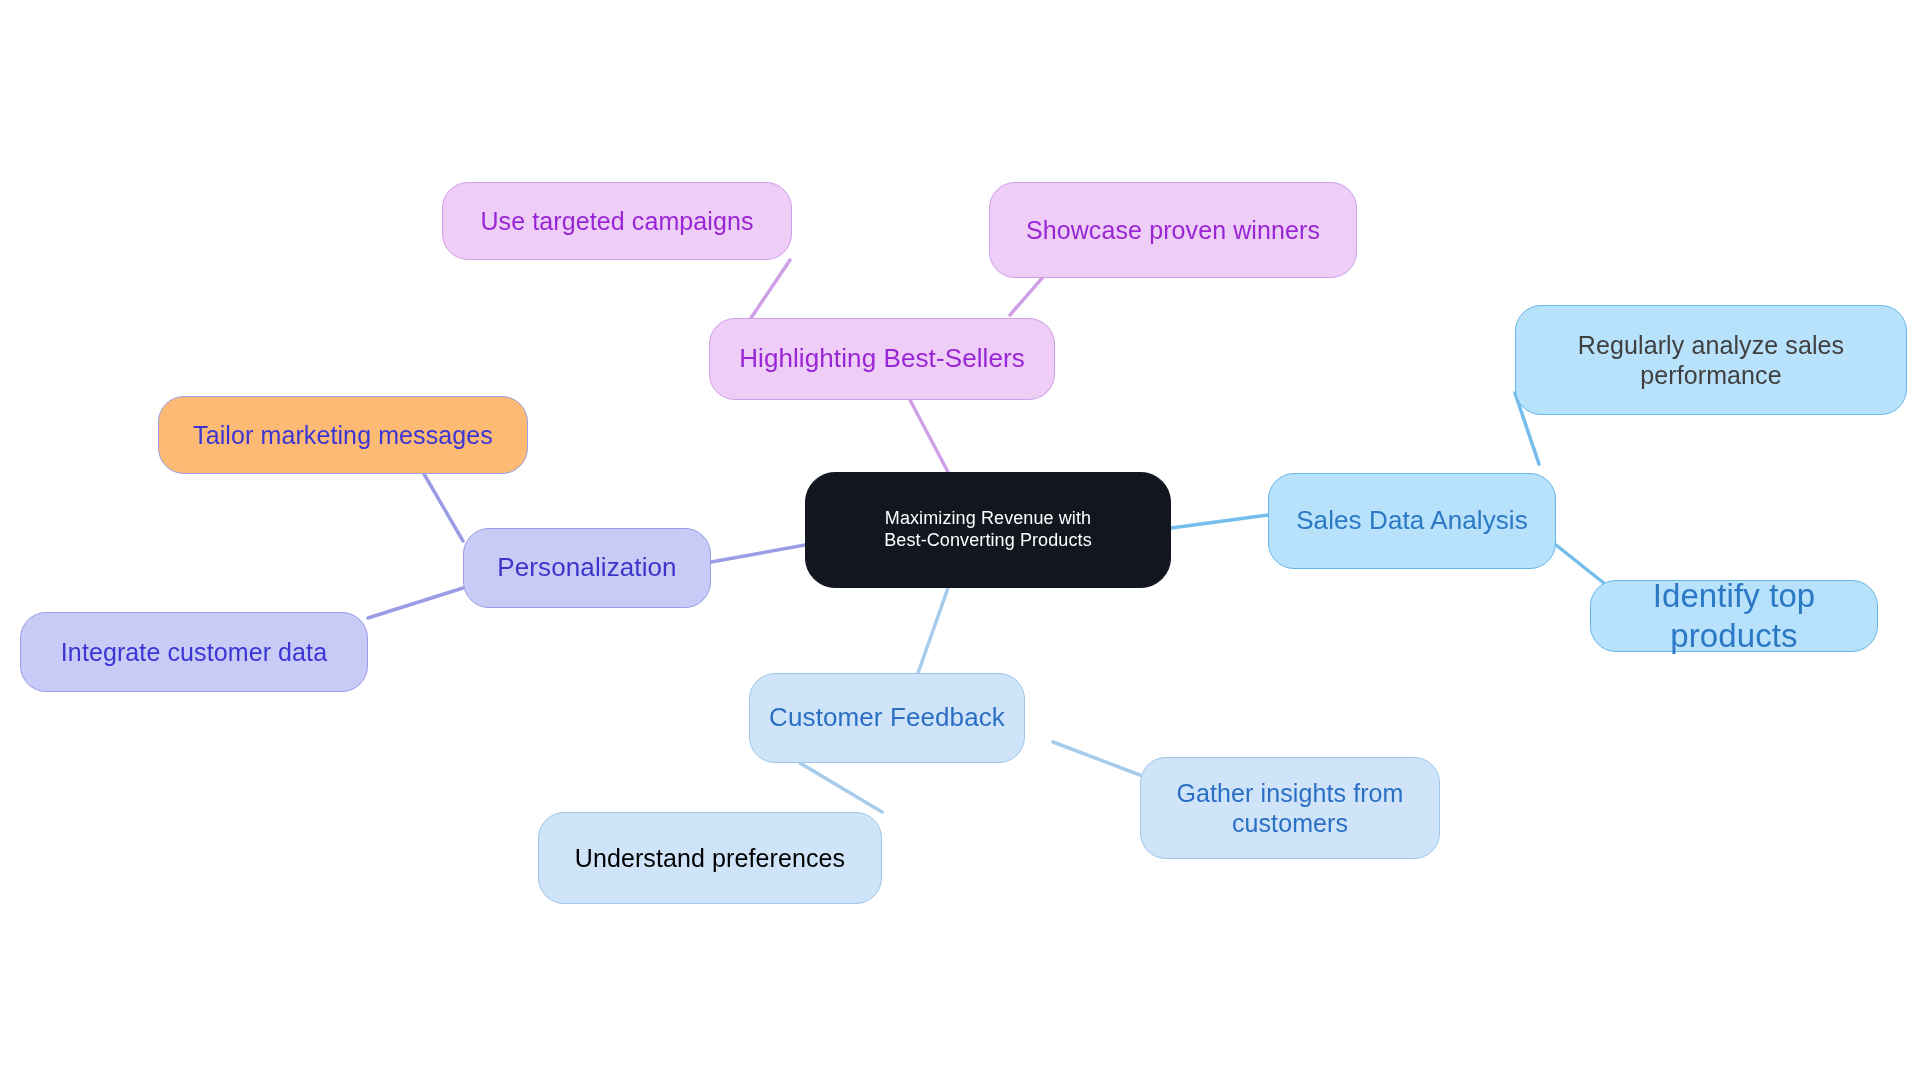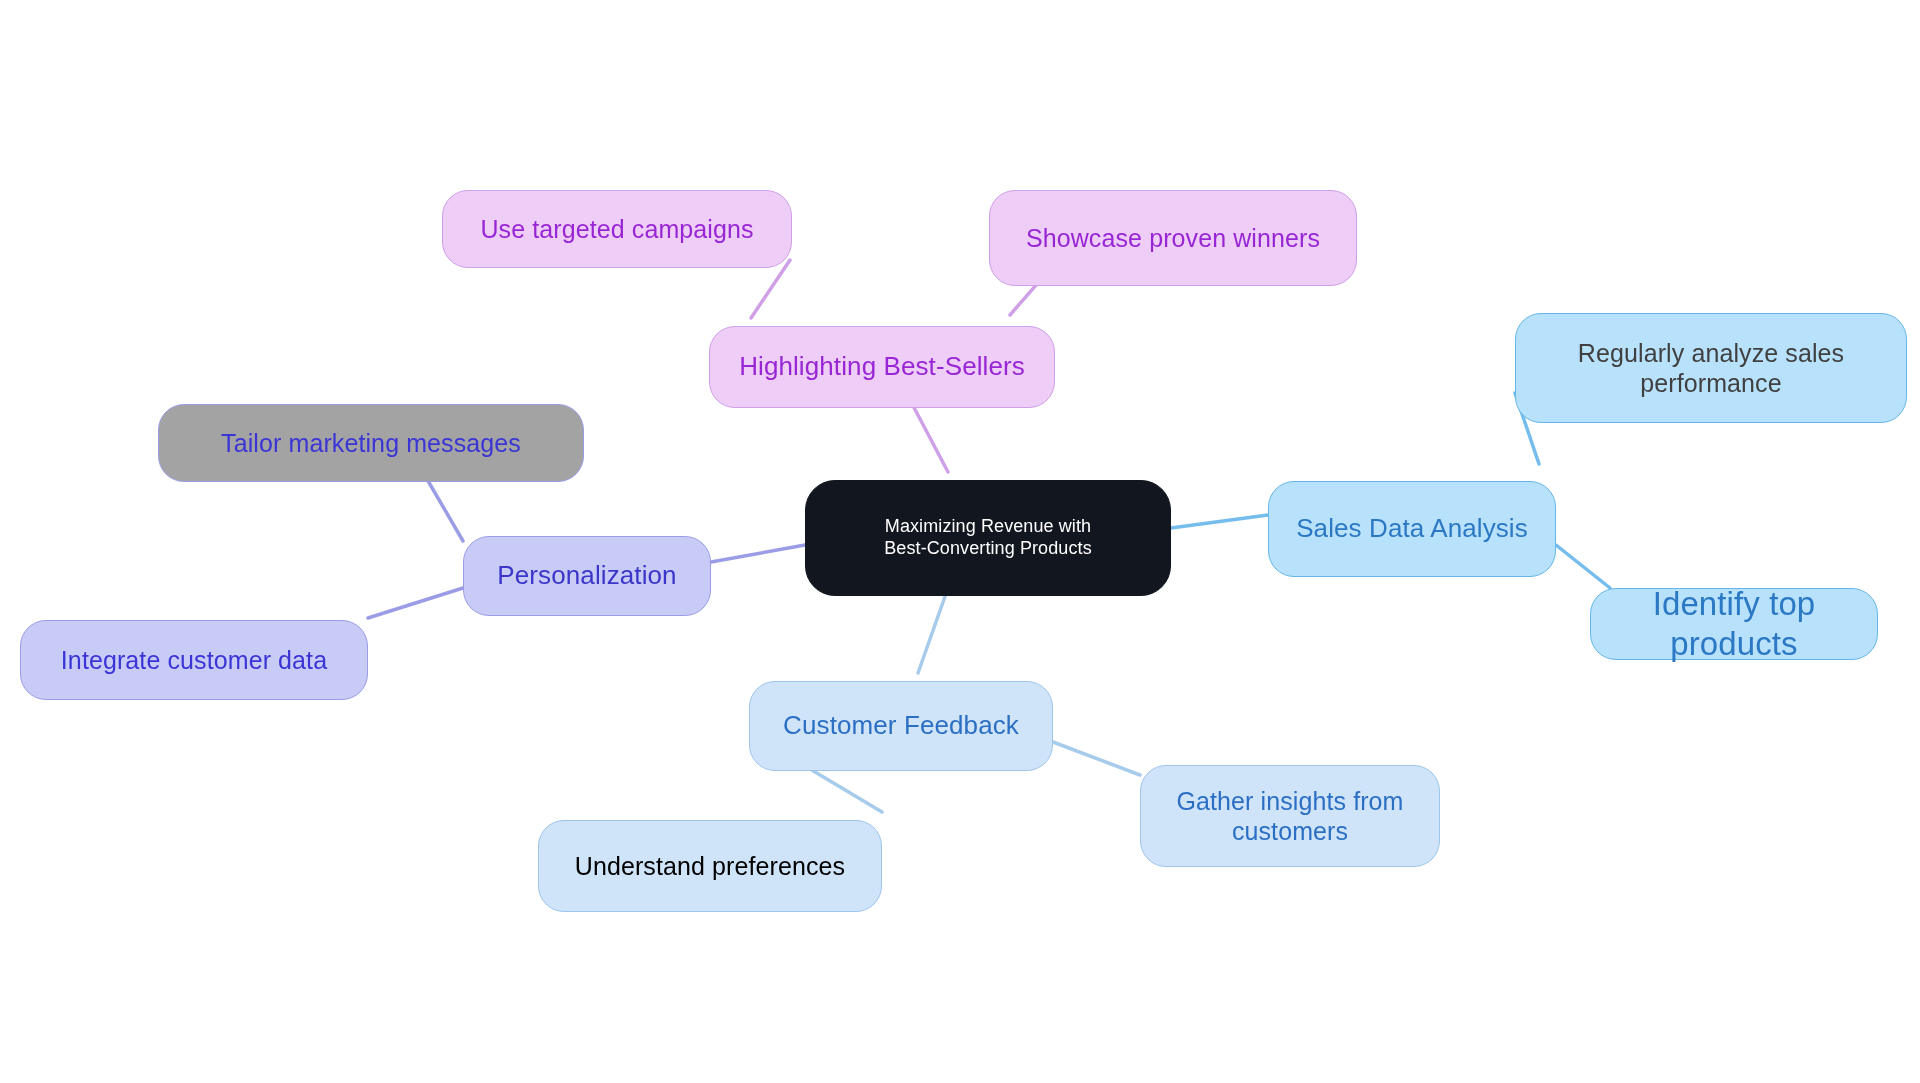--- a/index.html
+++ b/index.html
@@ -34,21 +34,20 @@
     align-items: center;
     justify-content: center;
     text-align: center;
     border-radius: 26px;
     border-width: 1.5px;
     border-style: solid;
     line-height: 1.22;
     letter-spacing: 0.1px;
     padding: 6px 12px;
     white-space: pre-line;
-    margin-top: 8px;
   }
   .node-root {
     border-radius: 30px;
     border-width: 1.5px;
     font-weight: 400;
   }
 </style>
 </head>
 <body>
 
@@ -69,25 +68,25 @@
       <line x1="1010" y1="315" x2="1063" y2="254" stroke="#cfa0e8" stroke-width="3.5" stroke-linecap="round"></line>
     </svg>
 
   <div id="node-layer">
       <div class="node node-root" style="left: 805px; top: 472px; width: 366px; height: 116px; background: rgb(17, 22, 31); border-color: rgb(17, 22, 31); color: rgb(255, 255, 255); font-size: 18px; border-radius: 30px;"><span>Maximizing Revenue with
 Best-Converting Products</span></div>
       <div class="node" style="left: 1268px; top: 473px; width: 288px; height: 96px; background: rgb(184, 225, 251); border-color: rgb(102, 183, 232); color: rgb(43, 120, 196); font-size: 26px;"><span>Sales Data Analysis</span></div>
       <div class="node" style="left: 1515px; top: 305px; width: 392px; height: 110px; background: rgb(184, 225, 251); border-color: rgb(102, 183, 232); color: #404040; font-size: 25px;"><span>Regularly analyze sales
 performance</span></div>
       <div class="node" style="left: 1590px; top: 580px; width: 288px; height: 72px; background: rgb(184, 225, 251); border-color: rgb(102, 183, 232); color: rgb(43, 120, 196); font-size: 33px;"><span>Identify top products</span></div>
-      <div class="node" style="left: 749px; top: 673px; width: 304px; height: 90px; background: rgb(207, 228, 249); border-color: rgb(157, 198, 234); color: rgb(43, 111, 196); font-size: 26px;"><span>Customer Feedback</span></div>
+      <div class="node" style="left: 749px; top: 673px; width: 276px; height: 90px; background: rgb(207, 228, 249); border-color: rgb(157, 198, 234); color: rgb(43, 111, 196); font-size: 26px;"><span>Customer Feedback</span></div>
       <div class="node" style="left: 1140px; top: 757px; width: 300px; height: 102px; background: rgb(207, 228, 249); border-color: rgb(157, 198, 234); color: rgb(43, 111, 196); font-size: 25px;"><span>Gather insights from
 customers</span></div>
       <div class="node" style="left: 538px; top: 812px; width: 344px; height: 92px; background: rgb(207, 228, 249); border-color: rgb(157, 198, 234); color: #000000; font-size: 25px;"><span>Understand preferences</span></div>
       <div class="node" style="left: 463px; top: 528px; width: 248px; height: 80px; background: rgb(201, 203, 247); border-color: rgb(154, 157, 230); color: rgb(59, 53, 201); font-size: 26px;"><span>Personalization</span></div>
-      <div class="node" style="left: 158px; top: 396px; width: 426px; height: 78px; background: #a3a3a3; border-color: rgb(154, 157, 230); color: rgb(59, 53, 214); font-size: 25px;"><span>Tailor marketing messages</span></div>
+      <div class="node" style="left: 158px; top: 396px; width: 370px; height: 78px; background: #fdba74; border-color: rgb(154, 157, 230); color: rgb(59, 53, 214); font-size: 25px;"><span>Tailor marketing messages</span></div>
       <div class="node" style="left: 20px; top: 612px; width: 348px; height: 80px; background: rgb(201, 203, 247); border-color: rgb(154, 157, 230); color: rgb(59, 53, 214); font-size: 25px;"><span>Integrate customer data</span></div>
       <div class="node" style="left: 709px; top: 318px; width: 346px; height: 82px; background: rgb(238, 205, 247); border-color: rgb(207, 160, 232); color: rgb(153, 38, 212); font-size: 26px;"><span>Highlighting Best-Sellers</span></div>
       <div class="node" style="left: 442px; top: 182px; width: 350px; height: 78px; background: rgb(238, 205, 247); border-color: rgb(207, 160, 232); color: rgb(153, 38, 212); font-size: 25px;"><span>Use targeted campaigns</span></div>
       <div class="node" style="left: 989px; top: 182px; width: 368px; height: 96px; background: rgb(238, 205, 247); border-color: rgb(207, 160, 232); color: rgb(153, 38, 212); font-size: 25px;"><span>Showcase proven winners</span></div>
     </div>
 
 </div>
 
 </body></html>

